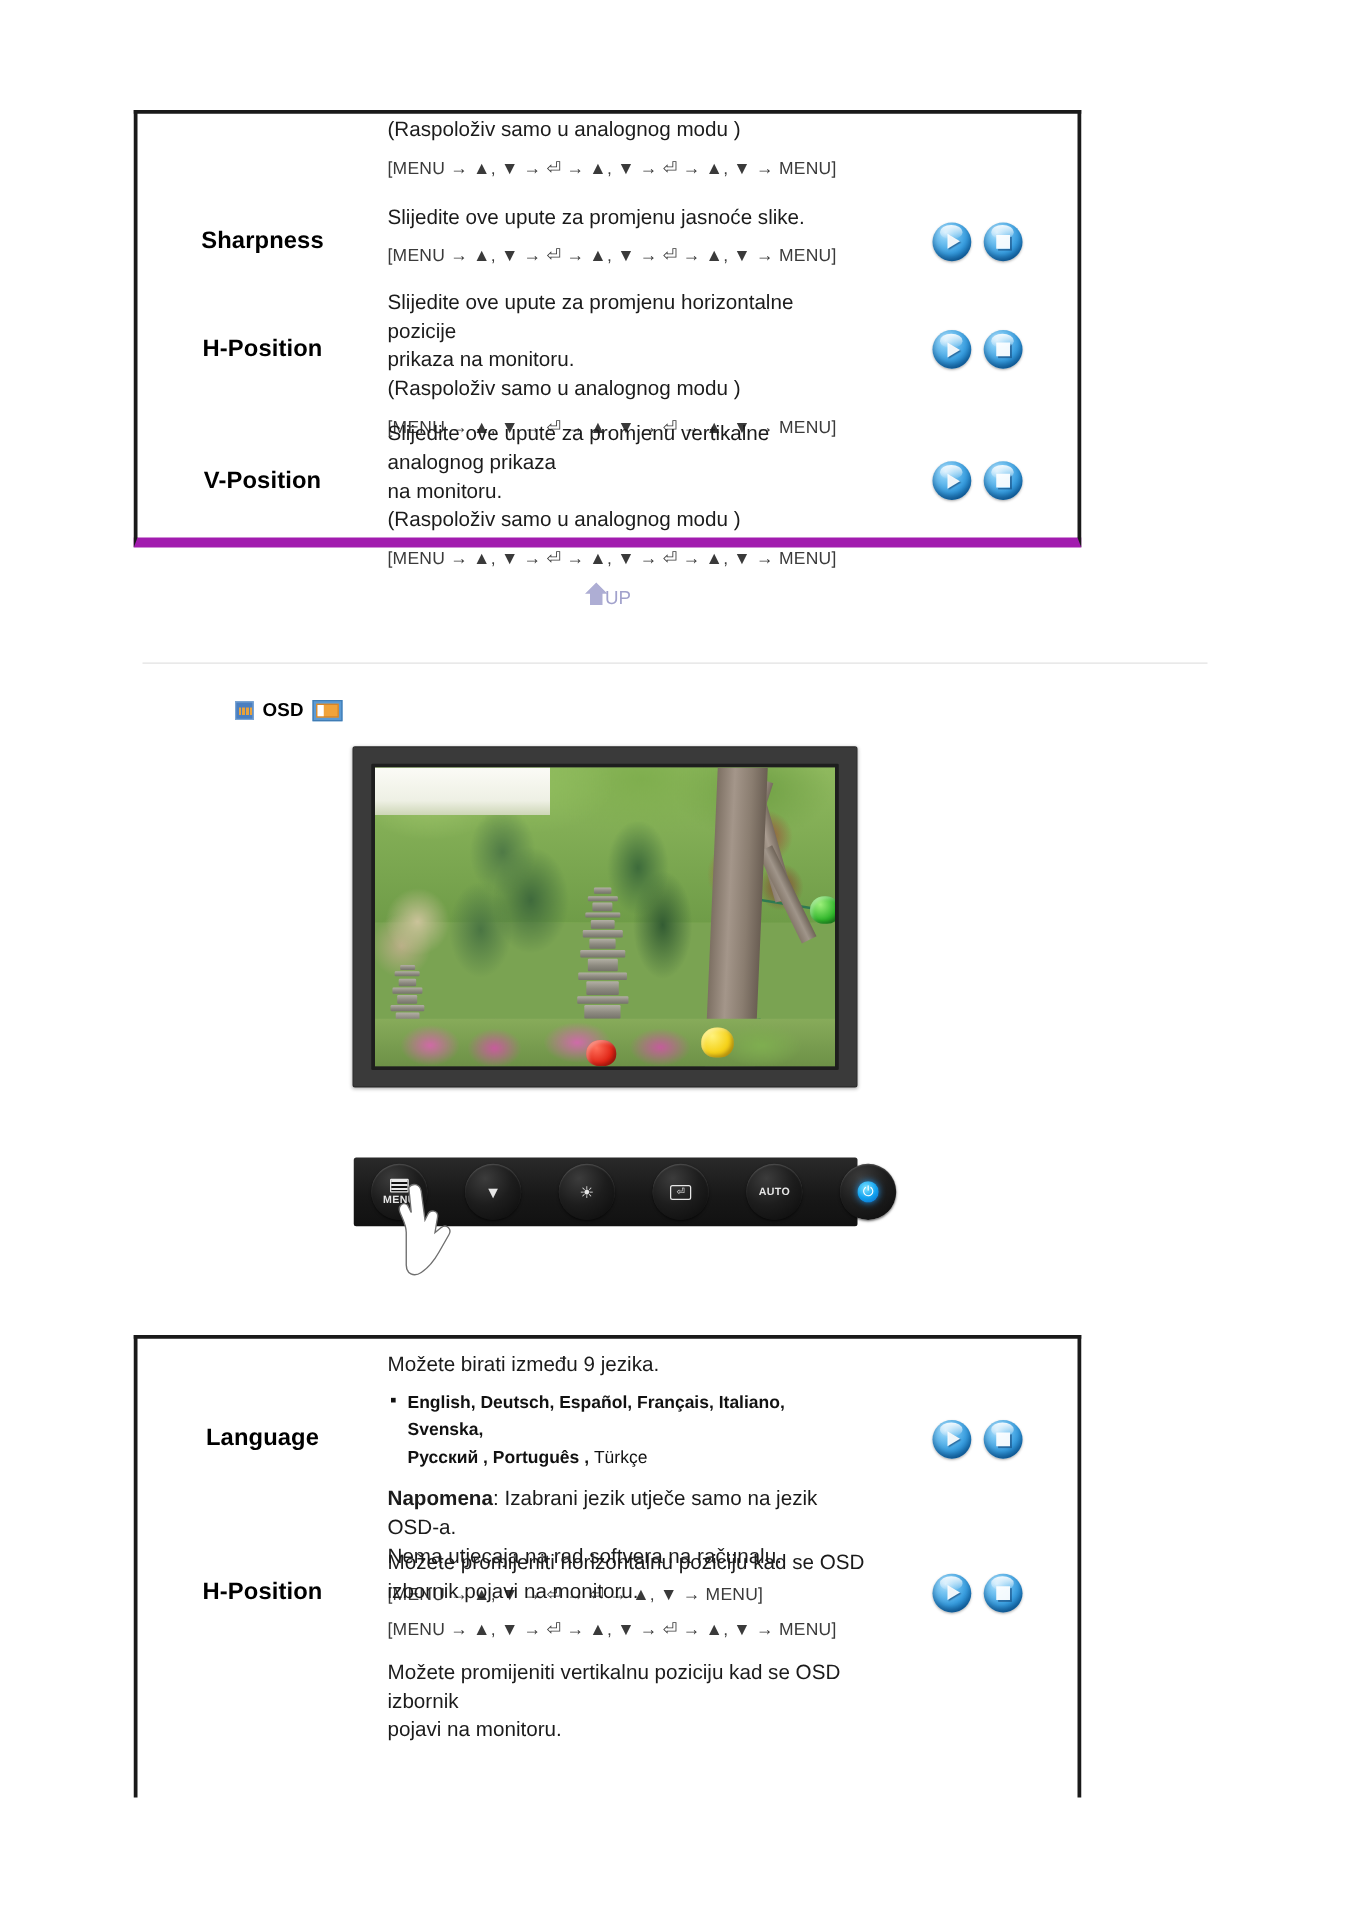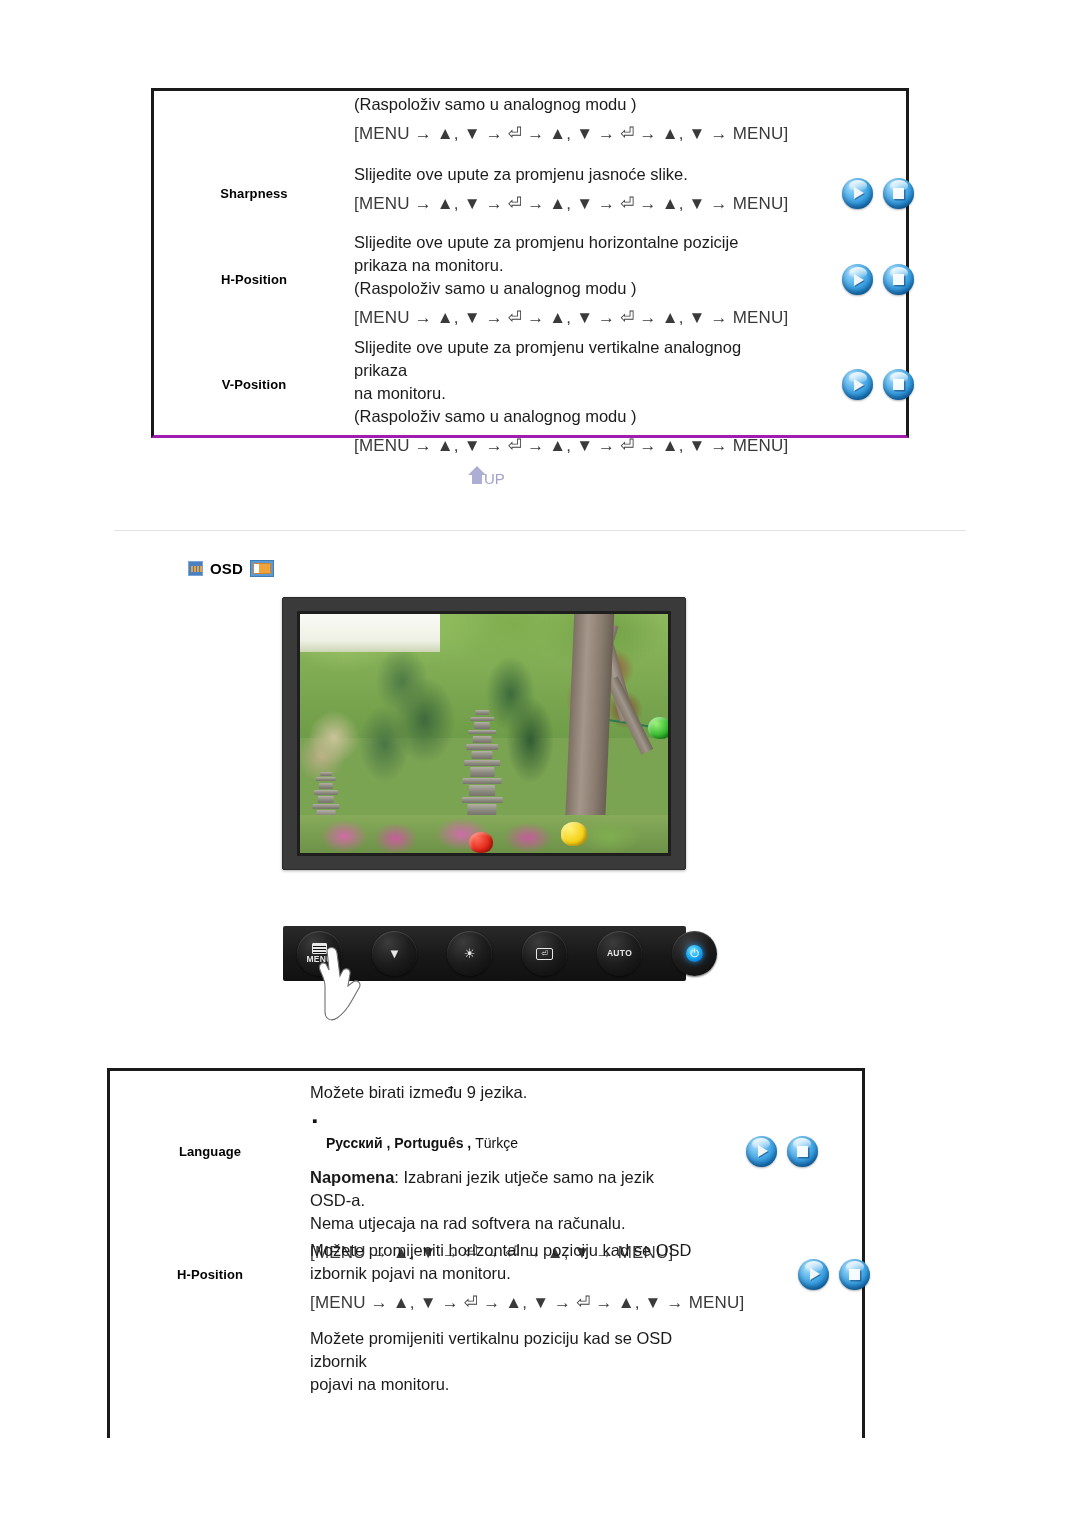--- a/index.html
+++ b/index.html
@@ -17,21 +17,21 @@
   }
 
   
   .doc-table {
     position: absolute;
     border-left: 3px solid #1a1a1a;
     border-right: 3px solid #1a1a1a;
     box-sizing: border-box;
   }
   .table-top    { border-top: 3px solid #1a1a1a; }
-  .table-bottom { border-bottom: 3px solid #a21caf; margin-left: 44px; }
+  .table-bottom { border-bottom: 8px solid #a21caf; }
 
   .row {
     display: flex;
     width: 100%;
     box-sizing: border-box;
   }
   .col-menu {
     width: 200px;
     flex: 0 0 200px;
     display: flex;
@@ -48,34 +48,34 @@
     width: 160px;
     flex: 0 0 160px;
     display: flex;
     align-items: center;
     justify-content: center;
     gap: 10px;
     box-sizing: border-box;
   }
 
   .menu-label {
-    font-size: 13px;
+    font-size: 19px;
     font-weight: bold;
     letter-spacing: .1px;
     text-align: center;
   }
 
   .desc-text {
     font-size: 16.5px;
     line-height: 23px;
     color: #1b1b1b;
   }
 
   .nav-seq {
-    font-size: 17px;
+    font-size: 14px;
     line-height: 16px;
     color: #3a3a3a;
     letter-spacing: .2px;
     margin-top: 10px;
     white-space: nowrap;
   }
 
   
   .bbtn {
     width: 31px; height: 31px;
@@ -594,21 +594,21 @@
 
 
   <div class="row" style="height:160px;">
     <div class="col-menu">
       <div class="menu-label">Language</div>
     </div>
     <div class="col-desc" style="padding-top:10px;">
       <div class="desc-text">Možete birati između 9 jezika.</div>
       <div class="bullet-langs">
         <span class="dot">▪</span>
-        <br>
+        <span>English, Deutsch, Español, Français,  Italiano, Svenska,</span><br>
         <span>Русский , Português , </span><span class="lang-turkce">Türkçe</span>
       </div>
       <div class="desc-text" style="margin-top:12px;">
         <span class="note-strong">Napomena</span><span>: Izabrani jezik utječe samo na jezik OSD-a.</span>
       </div>
       <div class="desc-text">Nema utjecaja na rad softvera na računalu.</div>
       <div class="nav-seq">[MENU → ▲, ▼ → ⏎ → ⏎ → ▲, ▼ → MENU]</div>
     </div>
     <div class="col-start">
       <div class="bbtn">

